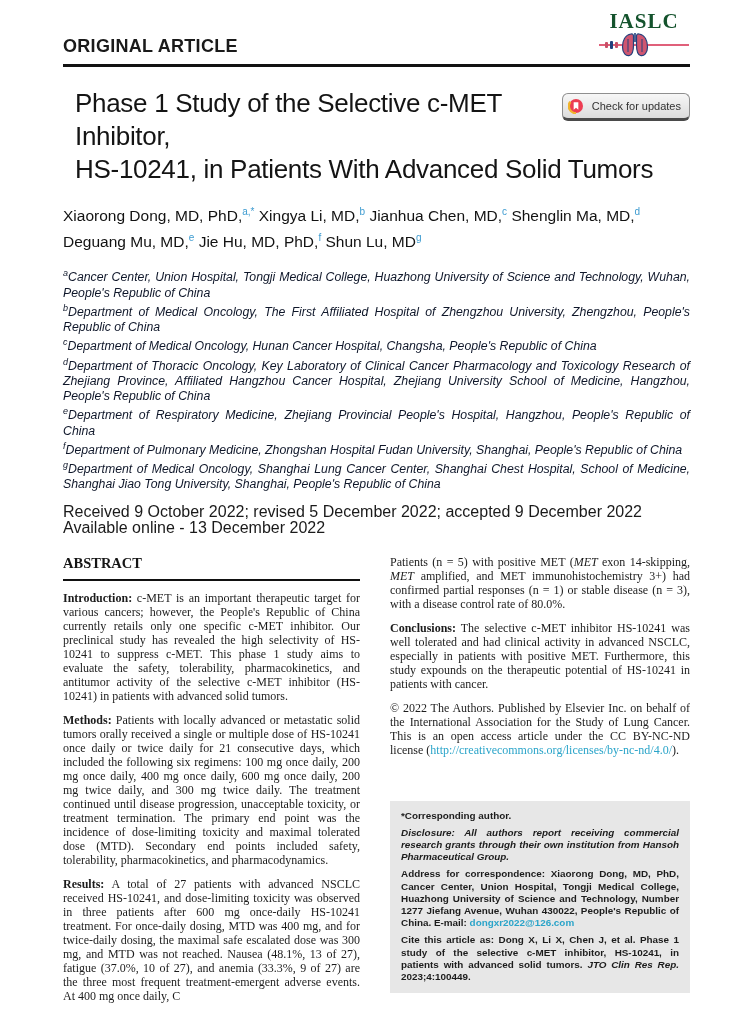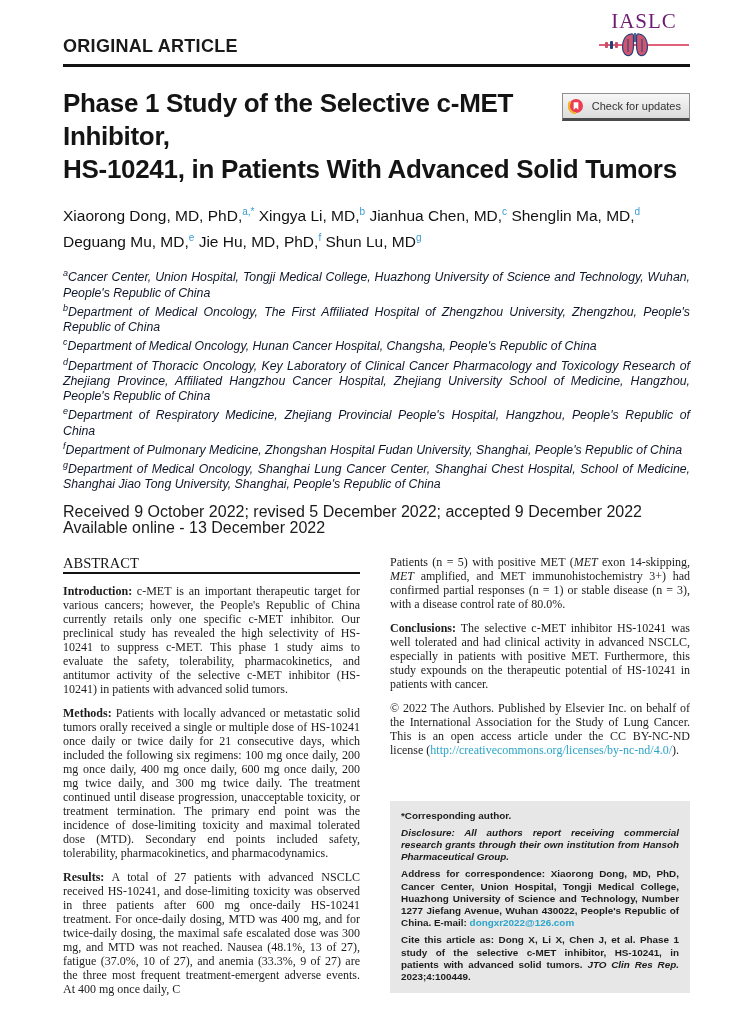--- a/index.html
+++ b/index.html
@@ -27,48 +27,49 @@
     font-weight: bold;
     letter-spacing: 0.3px;
     padding-bottom: 7px;
     color: #1a1a1a;
   }
   .logo { text-align: center; padding-bottom: 2px; }
   .logo-text {
     font-family: "Liberation Serif", serif;
     font-size: 21px;
     letter-spacing: 1px;
-    color: #701a75;
+    color: #14532d;
     line-height: 22px;
+    font-weight: bold;
   }
   .rule-thick { border-top: 3.5px solid #121212; }
 
   
   .title-block { margin-top: 20px; }
   .check-badge {
     float: right;
     margin: 6px 0 10px 20px;
     height: 24px;
     display: flex;
     align-items: center;
     gap: 8px;
     padding: 0 8px 0 5px;
     background: linear-gradient(#f7f7f7, #dcdcdc);
     border: 1px solid #8f8f8f;
     border-bottom: 3px solid #4a4a4a;
-    border-radius: 0;
+    border-radius: 6px;
     font-size: 11px;
     color: #333333;
     cursor: pointer;
   }
   h1.title {
-    margin: 0;
+    margin: 12px;
     font-size: 26px;
     line-height: 33px;
-    font-weight: bold;
+    font-weight: normal;
     letter-spacing: -0.3px;
     color: #141414;
   }
 
   
   .authors { margin-top: 15px; font-size: 15.5px; line-height: 22px; color: #121212; }
   .authors sup { color: #3d9bd0; font-size: 10px; }
 
   
   .affiliations {
@@ -83,22 +84,23 @@
 
   
   .dates { margin-top: 11px; font-size: 16px; line-height: 16.5px; color: #1a1a1a; }
 
   
   .abstract-grid { margin-top: 18px; display: flex; gap: 30px; }
   .col-left { width: 297px; flex: none; }
   .col-right { width: 300px; flex: none; }
   .abs-heading {
     font-family: "Liberation Serif", serif;
-    font-weight: normal;
+    font-weight: bold;
     font-size: 14.5px;
+    padding-bottom: 7px;
     border-bottom: 2.5px solid #111111;
     margin-bottom: 10px;
   }
   .abs-p {
     font-family: "Liberation Serif", serif;
     font-size: 12px;
     line-height: 14px;
     text-align: justify;
     margin: 0 0 10px 0;
     color: #1c1c1c;

